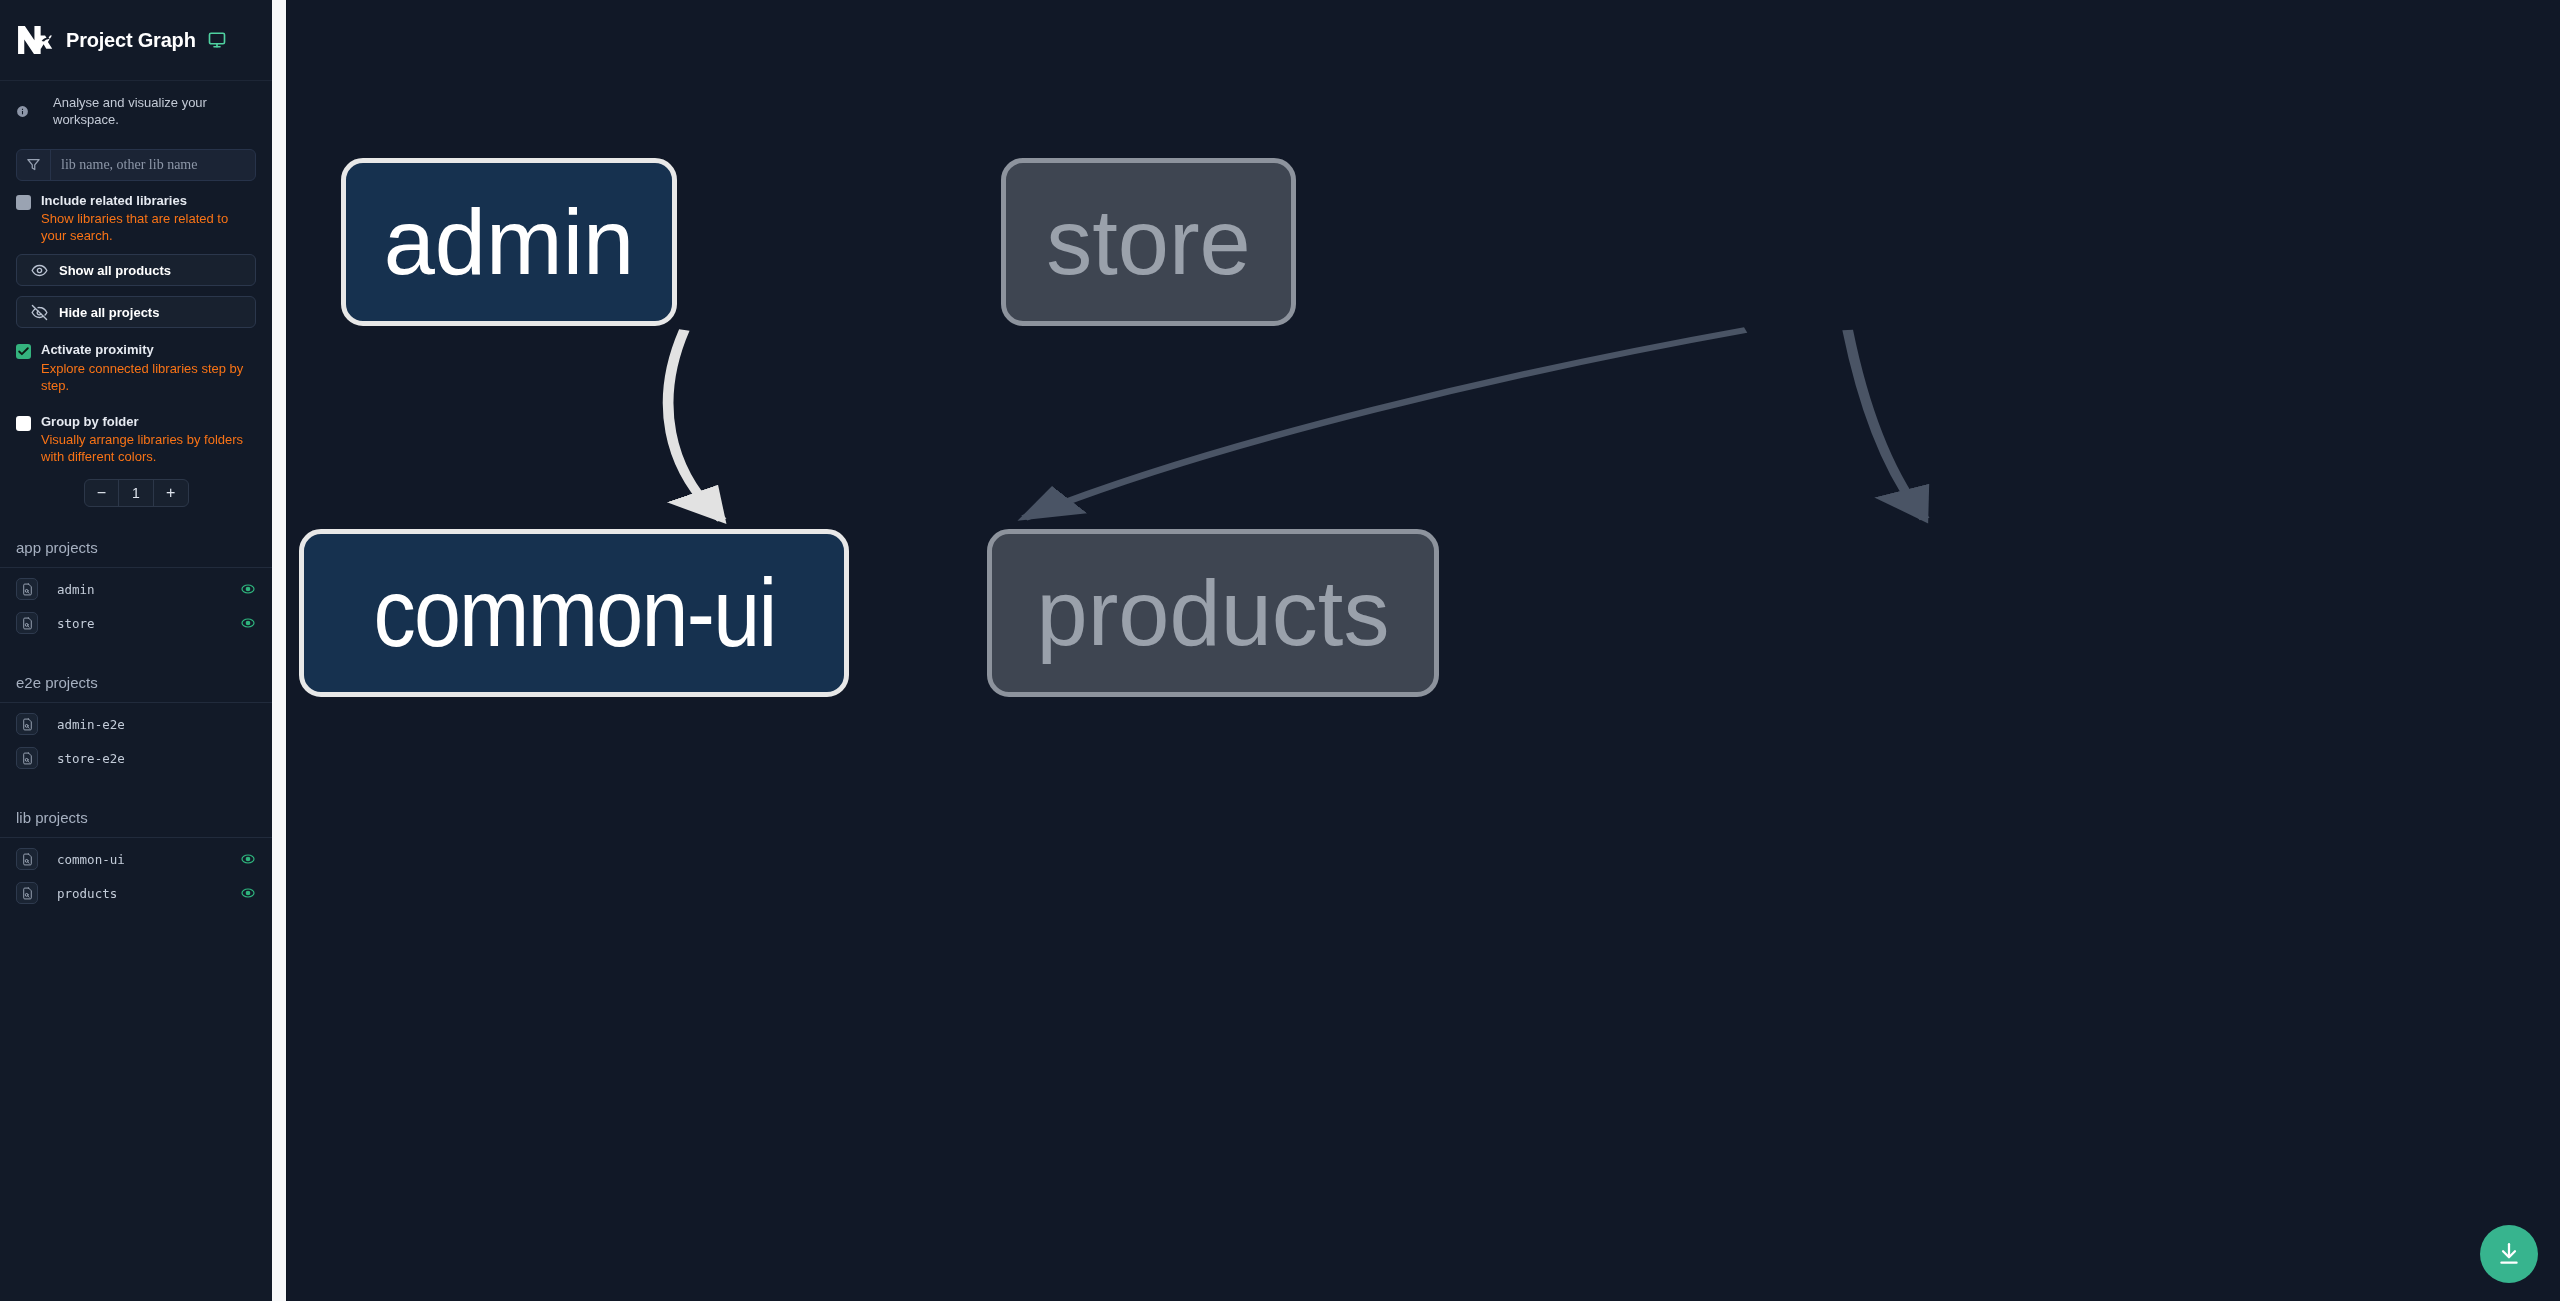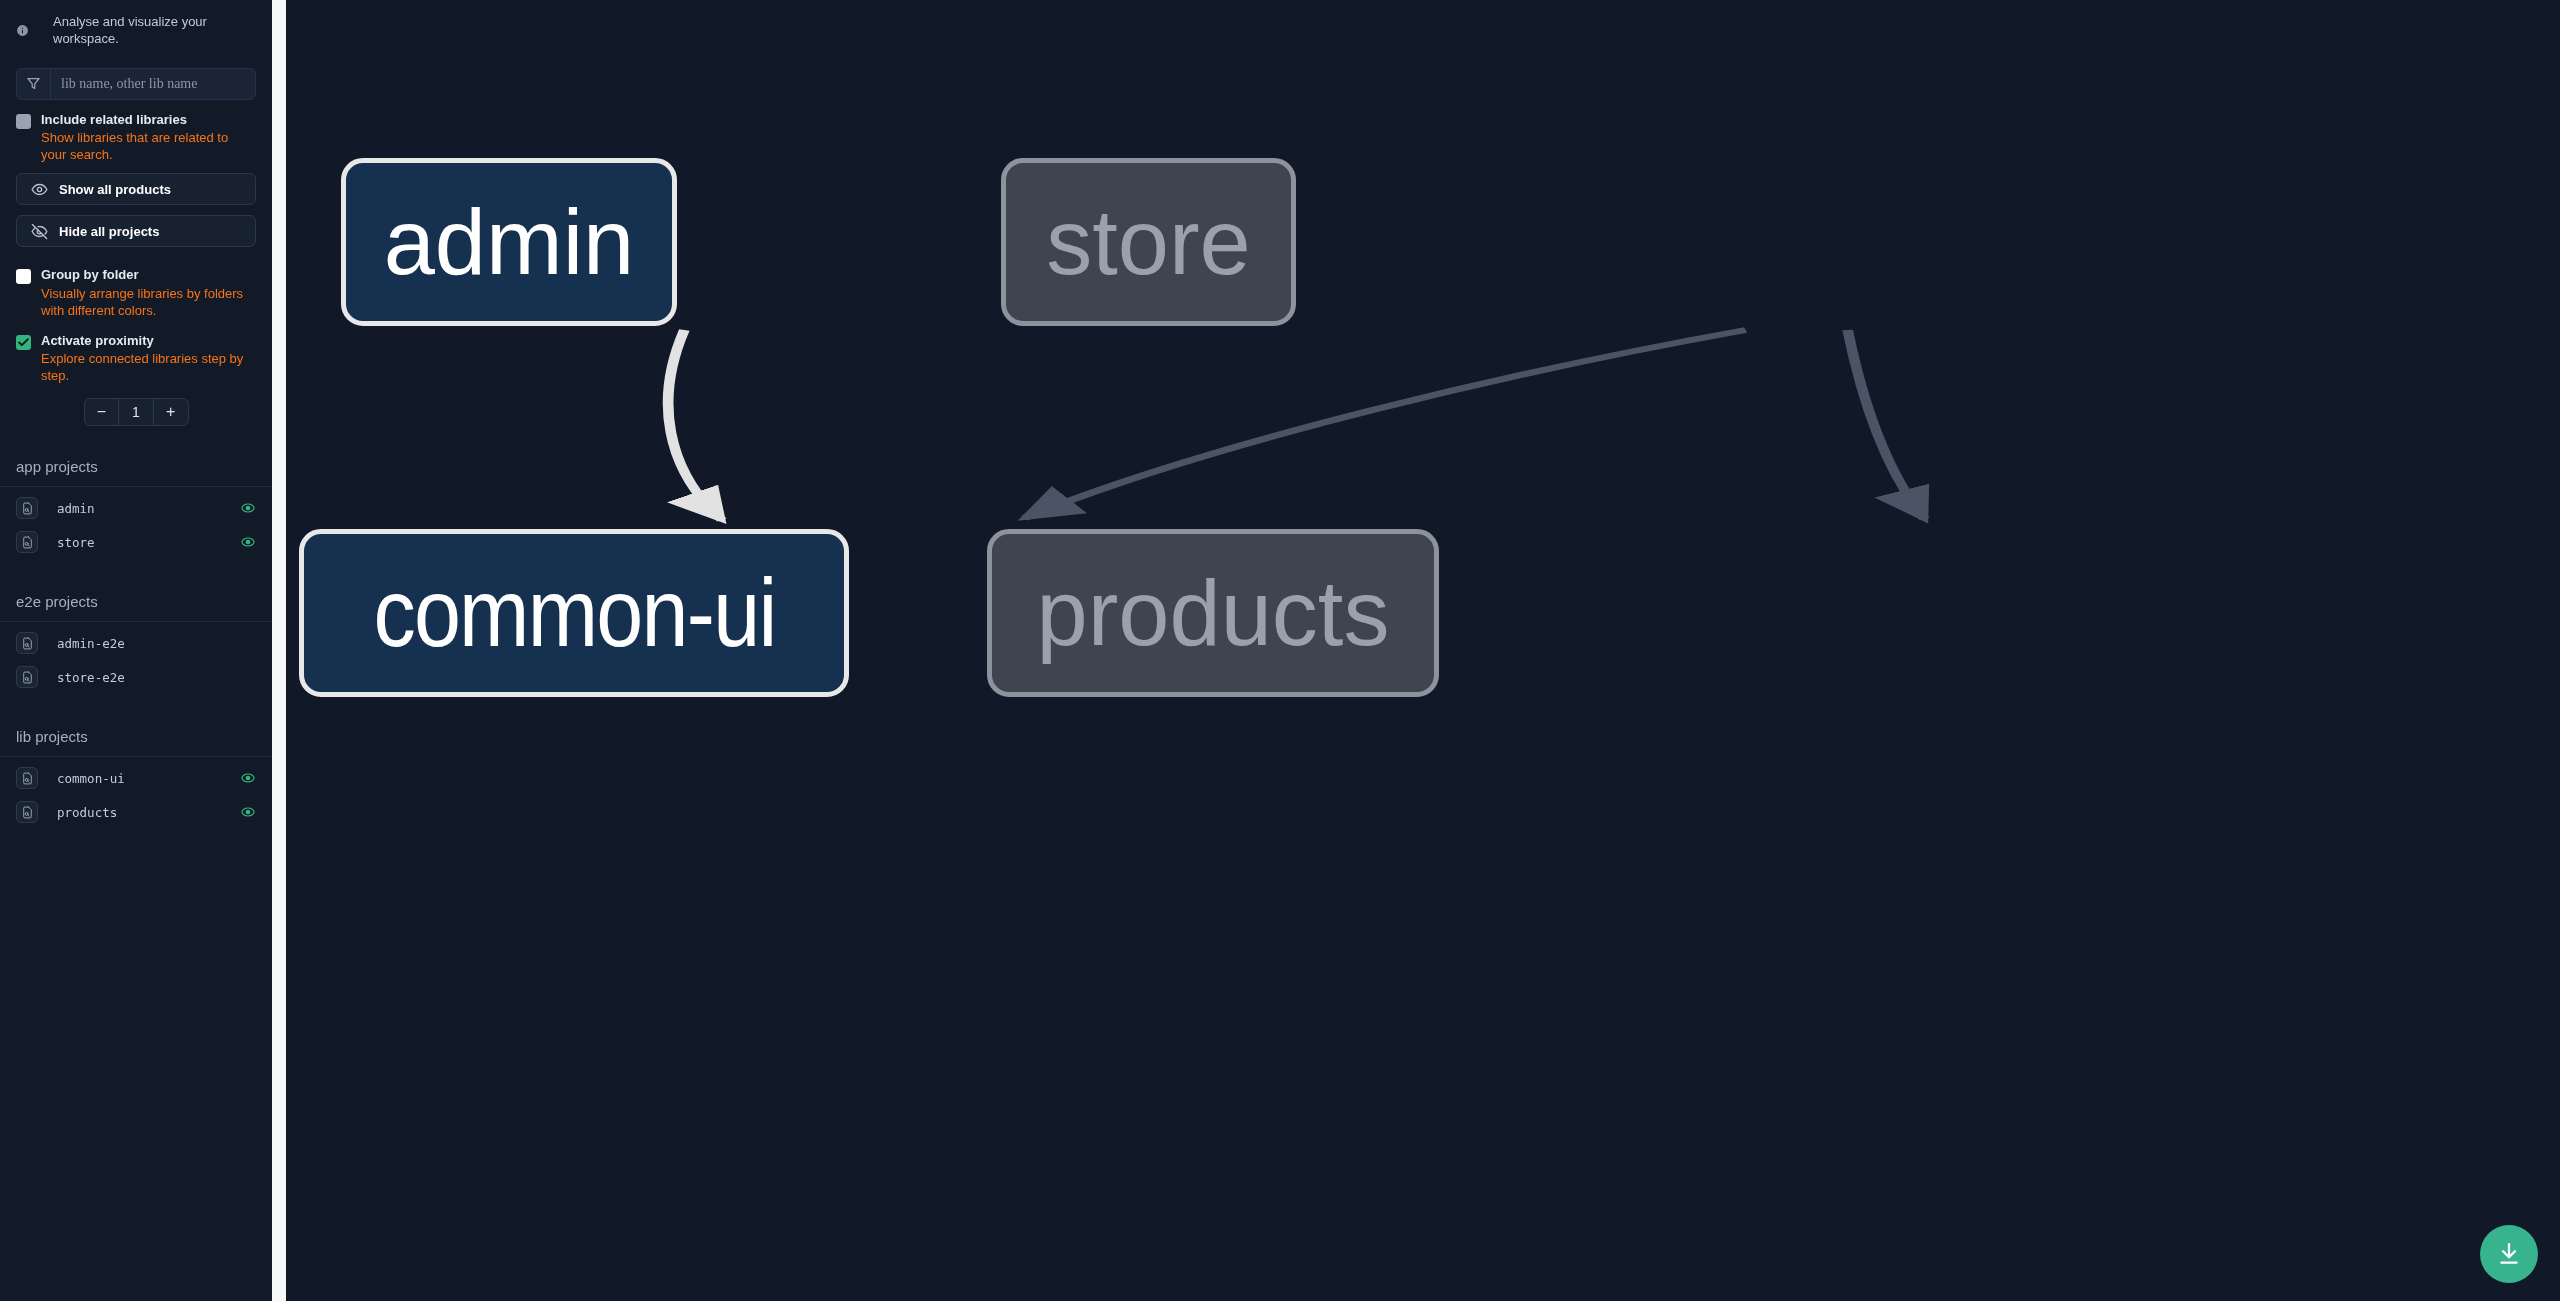--- a/index.html
+++ b/index.html
@@ -195,20 +195,37 @@
   }
   #fab svg { width: 26px; height: 26px; color: #ffffff; display:block; }
 </style>
 </head>
 <body>
 
 <div id="app">
 
   <aside id="sidebar">
 
+    <div class="sb-header">
+      <span>
+        <svg class="nx-logo" viewBox="0 0 40 34" fill="none" xmlns="http://www.w3.org/2000/svg">
+          <path d="M2 32V2h7.2l10.2 15.3V2H26v30h-7.1L8.6 16.6V32H2z" fill="#ffffff"></path>
+          <path d="M24.5 12.2h6.2l2.6 4.4 2.7-4.4H38l-4.3 6.8 4.6 7.3h-6.3l-2.9-4.8-2.8 4.8h-6.2l4.7-7.4-4.3-6.7z" fill="#ffffff"></path>
+          <path d="M27 18c3.3-4.2 7.3-4.3 9.6-1.6-2.6-1.3-5.2-.2-7 2.2l-2.6-.6z" fill="#121a28"></path>
+        </svg>
+      </span>
+      <span class="sb-title">Project Graph</span>
+      <span>
+        <svg class="monitor-icon" viewBox="0 0 24 24" fill="none" stroke="currentColor" stroke-width="2.2" stroke-linecap="round" stroke-linejoin="round">
+          <rect x="2" y="3" width="20" height="14" rx="2"></rect>
+            <line x1="8" y1="21" x2="16" y2="21"></line>
+            <line x1="12" y1="17" x2="12" y2="21"></line>
+        </svg>
+      </span>
+    </div>
 
     <div class="sb-info">
       <span>
         <svg class="info-icon" viewBox="0 0 24 24" fill="currentColor">
           <path d="M12 2a10 10 0 100 20 10 10 0 000-20zm1 15h-2v-6h2v6zm0-8h-2V7h2v2z"></path>
         </svg>
       </span>
       <span class="sb-info-text">Analyse and visualize your workspace.</span>
     </div>
 
@@ -243,37 +260,37 @@
       <span>
         <svg viewBox="0 0 24 24" fill="none" stroke="currentColor" stroke-width="1.9" stroke-linecap="round" stroke-linejoin="round">
           <path d="M17 17.5A9.8 9.8 0 0112 19c-6.6 0-10.4-7-10.4-7a18 18 0 014.6-5.3M9.9 5.2A9 9 0 0112 5c6.6 0 10.4 7 10.4 7a18 18 0 01-2.6 3.6"></path>
           <path d="M9.9 9.9a3 3 0 104.2 4.2"></path>
             <line x1="2" y1="2" x2="22" y2="22"></line>
         </svg>
       </span>
       <span>Hide all projects</span>
     </div>
 
+    <div class="check-row" style="padding-top:14px">
+      <span class="cbox green">
+        <svg viewBox="0 0 24 24" fill="none" stroke="currentColor" stroke-width="3.4" stroke-linecap="round" stroke-linejoin="round">
+          <polyline points="20 6 9 17 4 12"></polyline>
+        </svg>
+      </span>
+      <div>
+        <div class="check-lbl">Activate proximity</div>
+        <div class="check-desc">Explore connected libraries step by step.</div>
+      </div>
+    </div>
+
     <div class="check-row" style="padding-top:20px">
       <span class="cbox white"></span>
       <div>
         <div class="check-lbl">Group by folder</div>
         <div class="check-desc">Visually arrange libraries by folders with different colors.</div>
-      </div>
-    </div>
-
-    <div class="check-row" style="padding-top:14px">
-      <span class="cbox green">
-        <svg viewBox="0 0 24 24" fill="none" stroke="currentColor" stroke-width="3.4" stroke-linecap="round" stroke-linejoin="round">
-          <polyline points="20 6 9 17 4 12"></polyline>
-        </svg>
-      </span>
-      <div>
-        <div class="check-lbl">Activate proximity</div>
-        <div class="check-desc">Explore connected libraries step by step.</div>
       </div>
     </div>
 
     <div class="stepper">
       <div class="stp-btn">−</div>
       <div class="stp-val">1</div>
       <div class="stp-btn">+</div>
     </div>
 
     <div id="sections-host">

